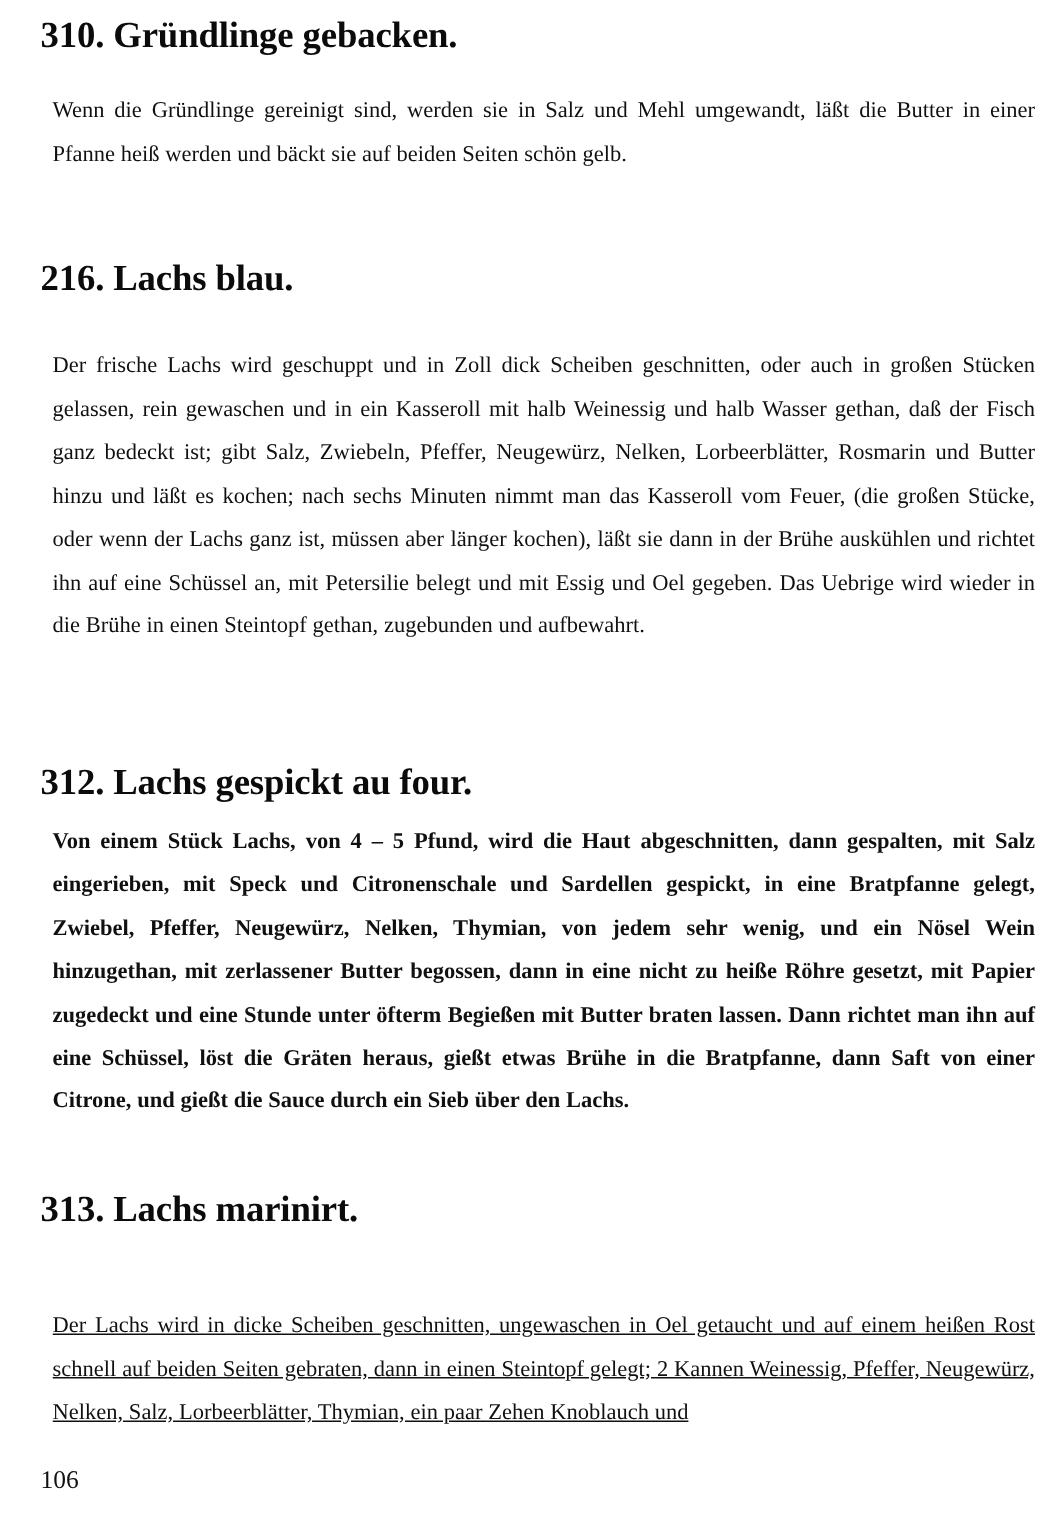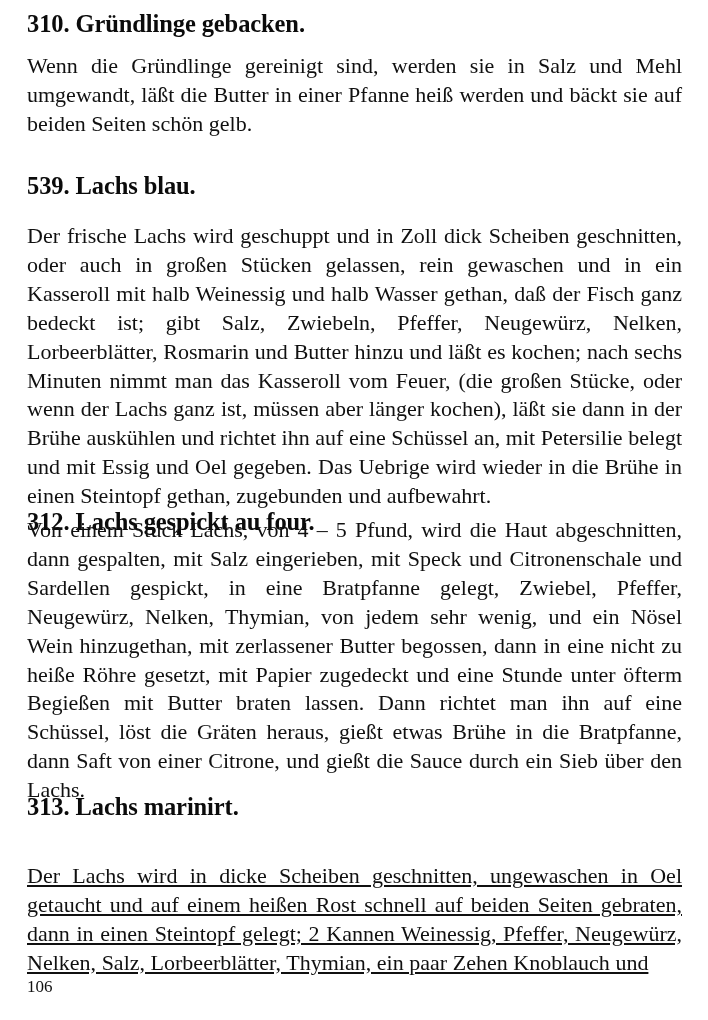--- a/index.html
+++ b/index.html
@@ -32,41 +32,41 @@
   }
   .recipe-heading {
     font-size: 24.5px;
     font-weight: bold;
     line-height: 1.18;
     letter-spacing: -0.1px;
     margin: 0;
     color: #0b0b0b;
   }
   .recipe-body {
-    font-size: 22px;
+    font-size: 15px;
     line-height: 28.9px;
     text-align: justify;
     text-justify: inter-word;
-    margin: 0;
+    margin: 8px;
     color: #101010;
     hyphens: manual;
     word-spacing: 0.1px;
   }
   .recipe-body.last-clipped {
     max-height: 116px;
     overflow: hidden;
     text-decoration: underline;
   }
   
   .sec-310-h { position: absolute; left: 0; top: 10px; }
   .sec-310-b { position: absolute; left: 0; top: 52px; width: 655px; }
   .sec-311-h { position: absolute; left: 0; top: 172px; }
   .sec-311-b { position: absolute; left: 0; top: 222px; width: 655px; }
   .sec-312-h { position: absolute; left: 0; top: 508px; font-family: Liberation Serif, serif; }
-  .sec-312-b { position: absolute; left: 0; top: 516px; width: 655px; }
+  .sec-312-b { position: absolute; left: 0; top: 539px; width: 655px; font-weight: bold; }
   .sec-313-h { position: absolute; left: 0; top: 793px; }
   .sec-313-b { position: absolute; left: 0; top: 862px; width: 655px; }
 
   .page-number {
     position: absolute;
     left: 27px;
     top: 978px;
     font-size: 17px;
     line-height: 1;
     color: #111111;
@@ -75,21 +75,21 @@
 </style>
 </head>
 <body style="background-color: rgb(255, 255, 255); color: rgb(0, 0, 0);">
 
 <div class="page">
   <div class="content">
 
     <h2 class="recipe-heading sec-310-h">310. Gründlinge gebacken.</h2>
     <p class="recipe-body sec-310-b">Wenn die Gründlinge gereinigt sind, werden sie in Salz und Mehl umgewandt, läßt die Butter in einer Pfanne heiß werden und bäckt sie auf beiden Seiten schön gelb.</p>
 
-    <h2 class="recipe-heading sec-311-h">539. Lachs blau.</h2>
+    <h2 class="recipe-heading sec-311-h">216. Lachs blau.</h2>
     <p class="recipe-body sec-311-b">Der frische Lachs wird geschuppt und in Zoll dick Scheiben geschnitten, oder auch in großen Stücken gelassen, rein gewaschen und in ein Kasseroll mit halb Weinessig und halb Wasser gethan, daß der Fisch ganz bedeckt ist; gibt Salz, Zwiebeln, Pfeffer, Neugewürz, Nelken, Lorbeerblätter, Rosmarin und Butter hinzu und läßt es kochen; nach sechs Minuten nimmt man das Kasseroll vom Feuer, (die großen Stücke, oder wenn der Lachs ganz ist, müssen aber länger kochen), läßt sie dann in der Brühe auskühlen und richtet ihn auf eine Schüssel an, mit Petersilie belegt und mit Essig und Oel gegeben. Das Uebrige wird wieder in die Brühe in einen Steintopf gethan, zugebunden und aufbewahrt.</p>
 
     <h2 class="recipe-heading sec-312-h">312. Lachs gespickt au four.</h2>
     <p class="recipe-body sec-312-b">Von einem Stück Lachs, von 4 – 5 Pfund, wird die Haut abgeschnitten, dann gespalten, mit Salz eingerieben, mit Speck und Citronenschale und Sardellen gespickt, in eine Bratpfanne gelegt, Zwiebel, Pfeffer, Neugewürz, Nelken, Thymian, von jedem sehr wenig, und ein Nösel Wein hinzugethan, mit zerlassener Butter begossen, dann in eine nicht zu heiße Röhre gesetzt, mit Papier zugedeckt und eine Stunde unter öfterm Begießen mit Butter braten lassen. Dann richtet man ihn auf eine Schüssel, löst die Gräten heraus, gießt etwas Brühe in die Bratpfanne, dann Saft von einer Citrone, und gießt die Sauce durch ein Sieb über den Lachs.</p>
 
     <h2 class="recipe-heading sec-313-h">313. Lachs marinirt.</h2>
     <p class="recipe-body sec-313-b last-clipped">Der Lachs wird in dicke Scheiben geschnitten, ungewaschen in Oel getaucht und auf einem heißen Rost schnell auf beiden Seiten gebraten, dann in einen Steintopf gelegt; 2 Kannen Weinessig, Pfeffer, Neugewürz, Nelken, Salz, Lorbeerblätter, Thymian, ein paar Zehen Knoblauch und</p>
 
   </div>
 

